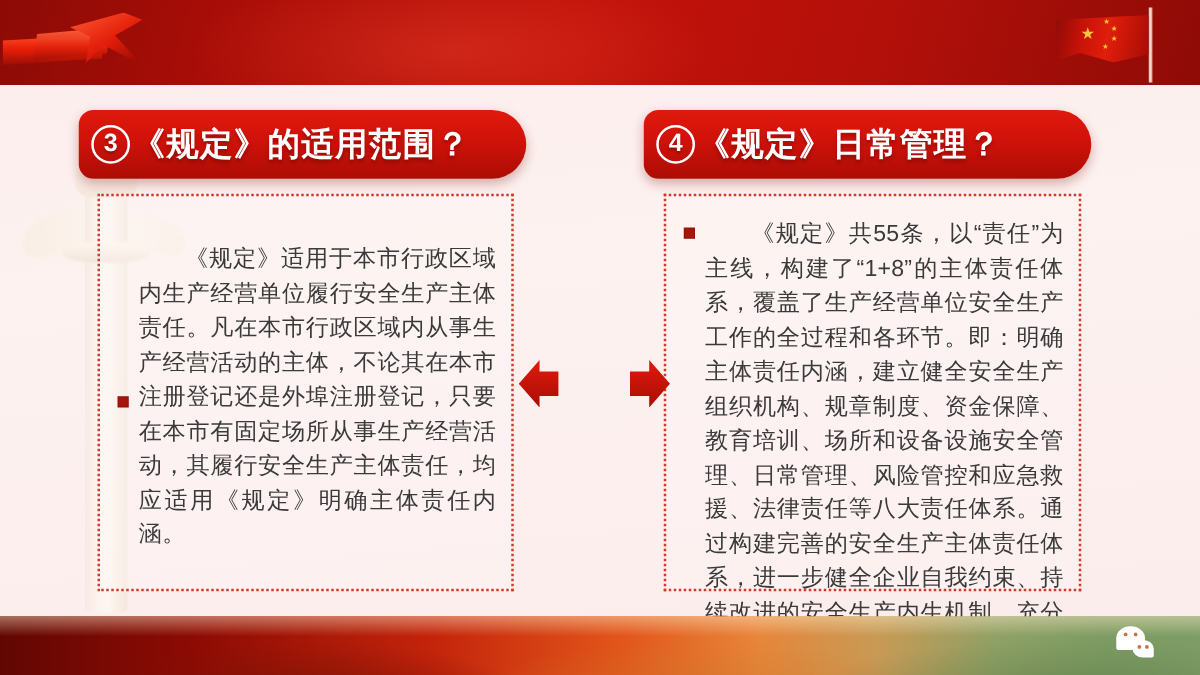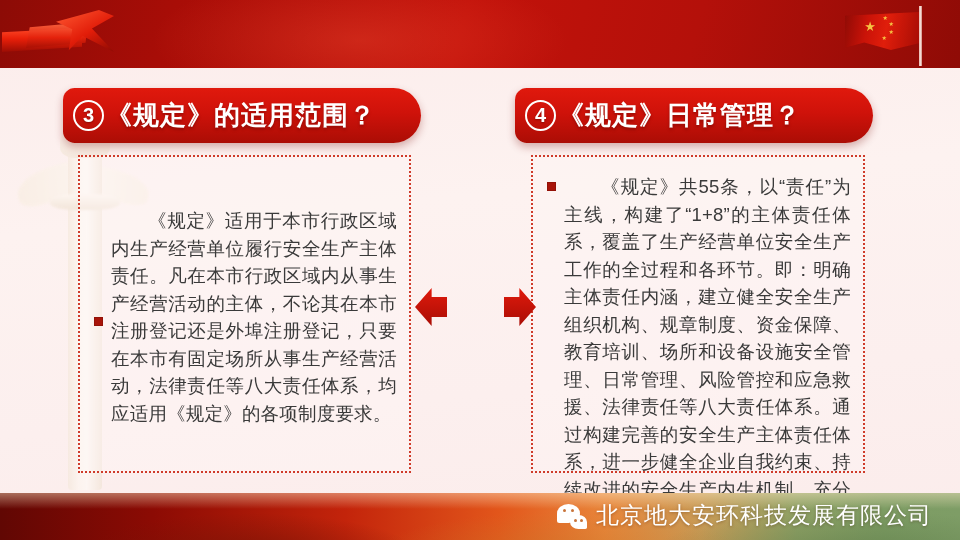--- a/index.html
+++ b/index.html
@@ -171,21 +171,21 @@
   </div>
 
   <div class="badge right">
     <div class="badge-num">4</div>
     <div class="badge-text">《规定》日常管理？</div>
   </div>
 
   <div class="box left">
     <div class="box-inner">
       <div class="bullet"></div>
-      <div class="body-text">《规定》适用于本市行政区域内生产经营单位履行安全生产主体责任。凡在本市行政区域内从事生产经营活动的主体，不论其在本市注册登记还是外埠注册登记，只要在本市有固定场所从事生产经营活动，法律责任等八大责任体系，均应适用《规定》的各项制度要求。</div>
+      <div class="body-text">《规定》适用于本市行政区域内生产经营单位履行安全生产主体责任。凡在本市行政区域内从事生产经营活动的主体，不论其在本市注册登记还是外埠注册登记，只要在本市有固定场所从事生产经营活动，其履行安全生产主体责任，均应适用《规定》明确主体责任内涵。</div>
     </div>
   </div>
 
   <div class="box right">
     <div class="box-inner">
       <div class="bullet"></div>
       <div class="body-text">《规定》共55条，以“责任”为主线，构建了“1+8”的主体责任体系，覆盖了生产经营单位安全生产工作的全过程和各环节。即：明确主体责任内涵，建立健全安全生产组织机构、规章制度、资金保障、教育培训、场所和设备设施安全管理、日常管理、风险管控和应急救援、法律责任等八大责任体系。通过构建完善的安全生产主体责任体系，进一步健全企业自我约束、持续改进的安全生产内生机制，充分激发企业开展安全管理的主观能动性，为生产经营单位全面落实主体责任提供了制度保障。</div>
     </div>
   </div>
 
@@ -197,17 +197,16 @@
     <div class="footer-sky"></div>
     <div class="footer-brand">
       <div class="wechat-icon">
         <div class="wc-big"></div>
         <div class="wc-small"></div>
         <div class="wc-dot wc-d1"></div>
         <div class="wc-dot wc-d2"></div>
         <div class="wc-dot wc-d3"></div>
         <div class="wc-dot wc-d4"></div>
       </div>
-      <div class="brand-text">北京地大安环科技发展有限公司</div>
     </div>
   </div>
 
 </div>
 
 </body></html>

